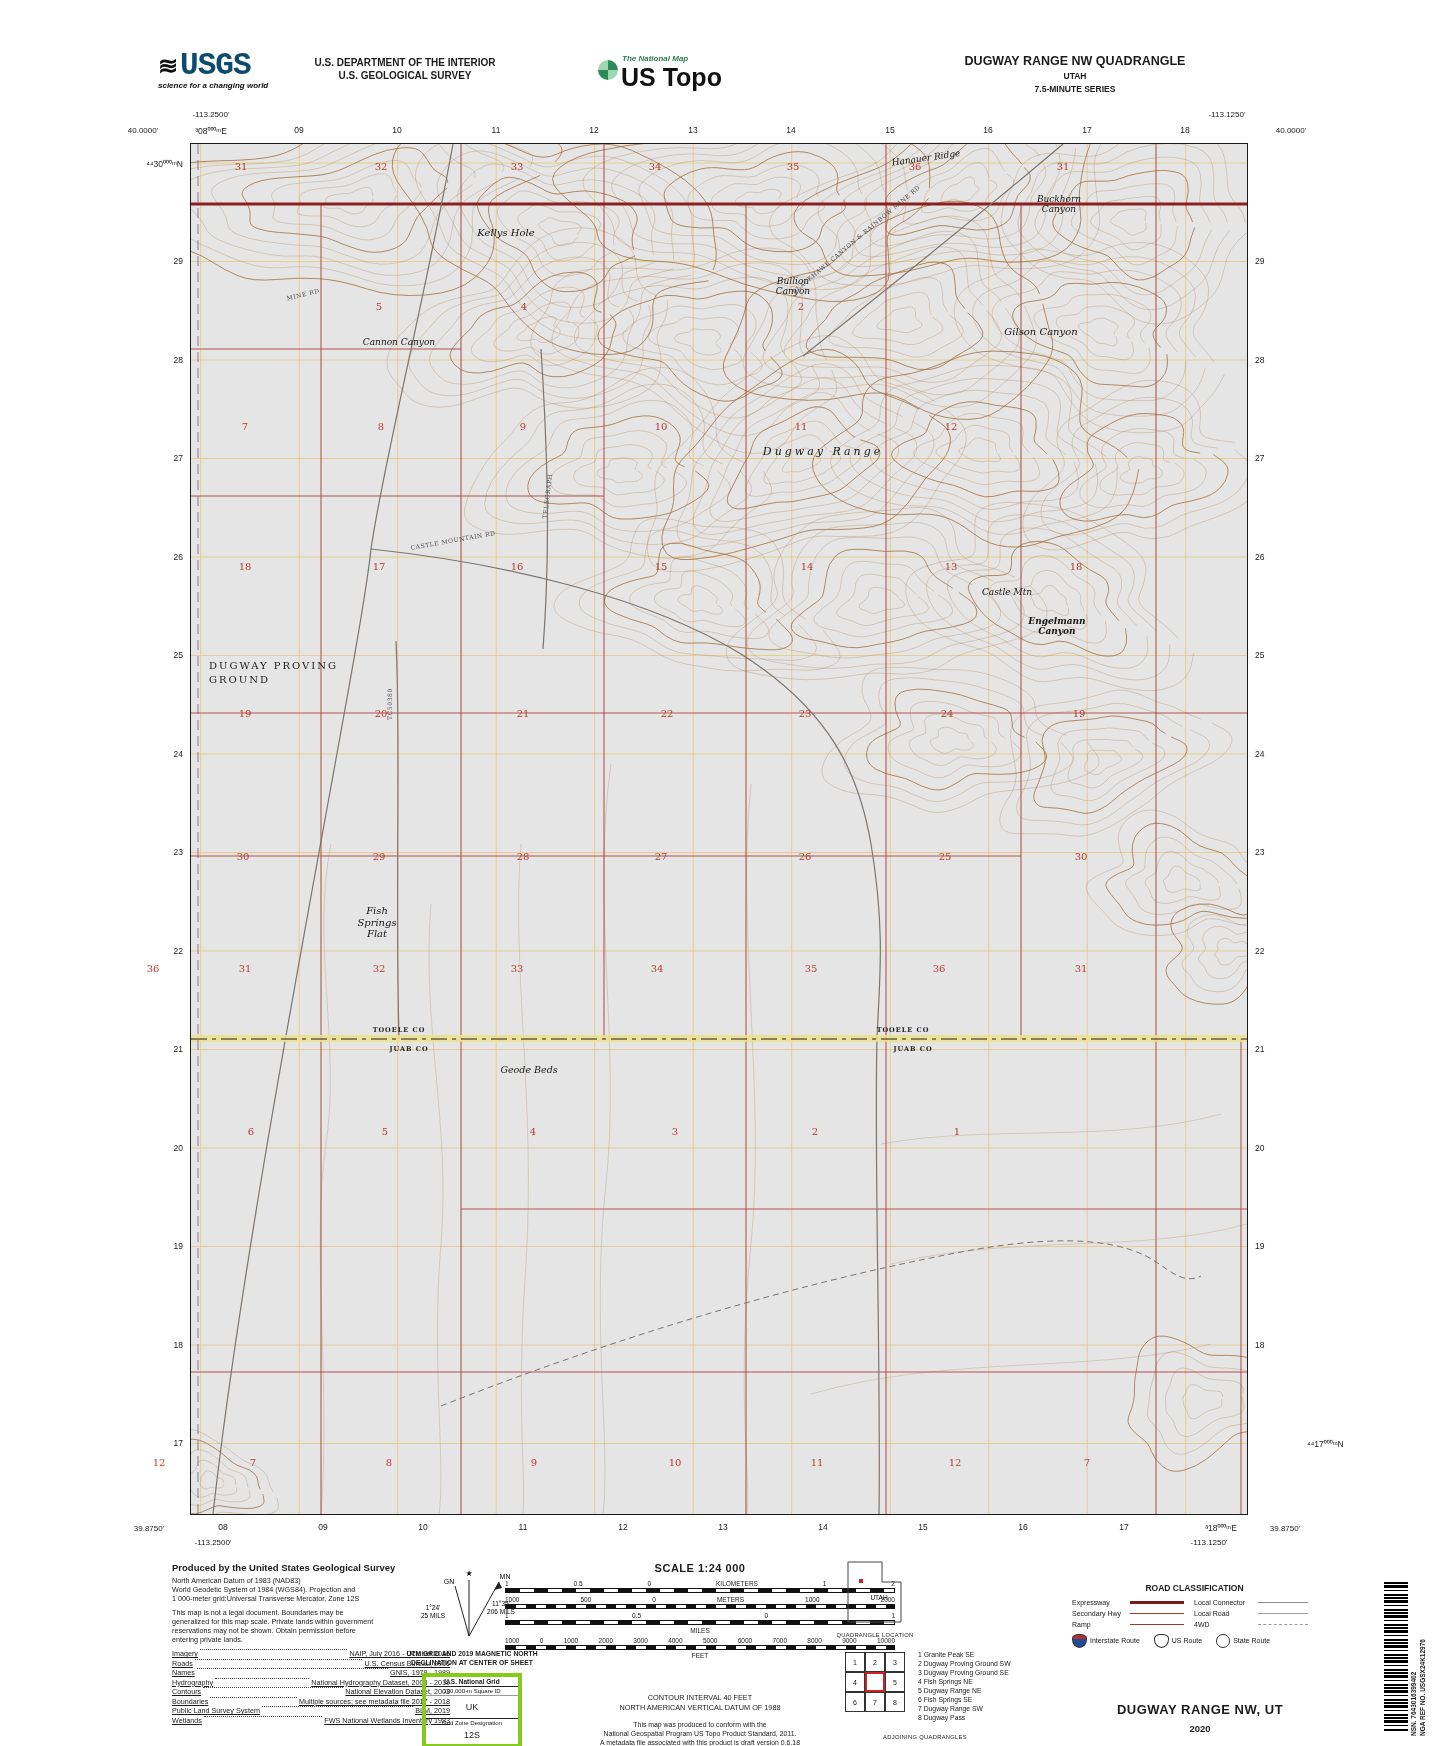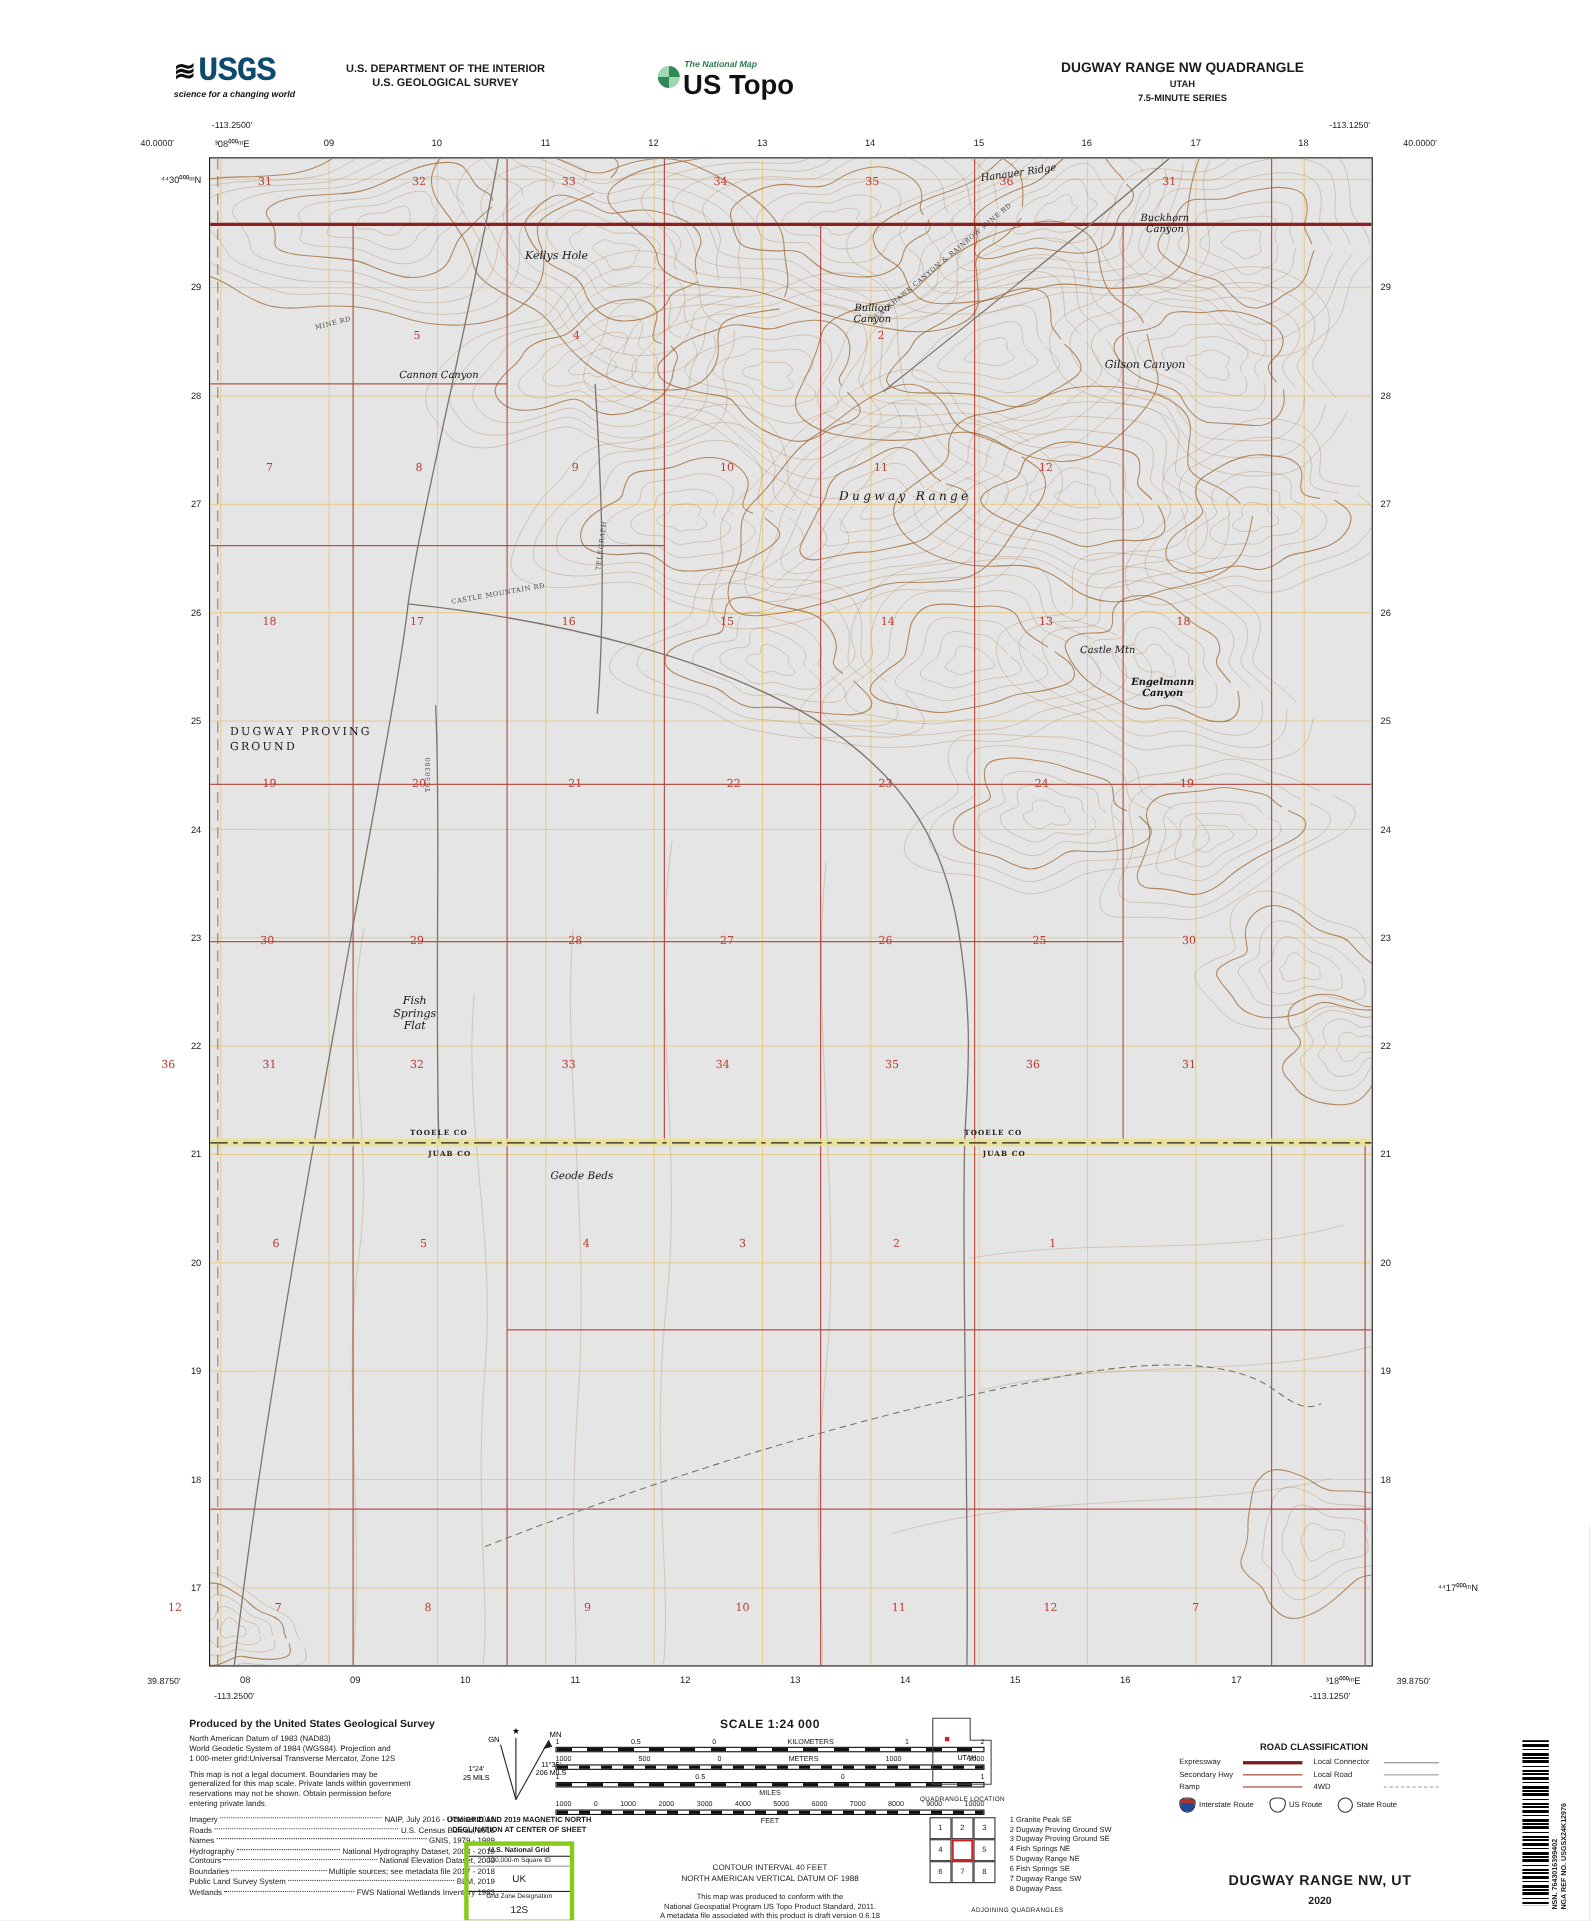--- a/index.html
+++ b/index.html
@@ -36,21 +36,21 @@
   .pl{font-family:"DejaVu Serif",serif;font-style:italic;color:#151515;white-space:pre;text-align:center;
       transform:translate(-50%,-50%);line-height:1.15;}
   .al{font-family:"DejaVu Serif",serif;font-size:10px;letter-spacing:2px;color:#1a1a1a;white-space:pre;line-height:14px;}
   .cl{font-family:"DejaVu Serif",serif;font-size:6.5px;font-weight:bold;letter-spacing:1px;color:#222;
       transform:translate(-50%,-50%);white-space:nowrap;}
   .rl{font-family:"DejaVu Serif",serif;font-size:6px;letter-spacing:.6px;color:#4a4a4a;white-space:nowrap;}
   
   .f-left{position:absolute;left:172px;top:1562px;width:278px;}
   .f-title{font-size:9.5px;font-weight:bold;margin-bottom:3px;}
   .f-para{font-size:7.2px;line-height:9px;margin-bottom:5px;}
-  .credit-row{display:flex;align-items:center;font-size:7.2px;line-height:9.5px;}
+  .credit-row{display:flex;align-items:flex-start;font-size:7.2px;line-height:9.5px;text-decoration:underline;}
   .credit-row .k{white-space:nowrap;}
   .credit-row .dots{flex:1;border-bottom:1px dotted #444;margin:0 2px 2px 2px;}
   .credit-row .v{white-space:nowrap;}
   .f-compass{position:absolute;left:396px;top:1566px;width:152px;text-align:center;}
   .dec-cap{font-size:6.8px;font-weight:bold;line-height:8.5px;margin-top:2px;}
   .usng{width:92px;margin:6px auto 0 auto;border:4px solid #84cc16;font-size:6px;text-align:center;}
   .usng .t1{font-weight:bold;font-size:6.5px;border-bottom:1px solid #222;padding:1px 0;}
   .usng .t2{border-bottom:1px solid #999;padding:1px 0;}
   .usng .sq{font-size:9px;padding:6px 0;}
   .usng .t3{border-top:1px solid #222;padding:1px 0;}

